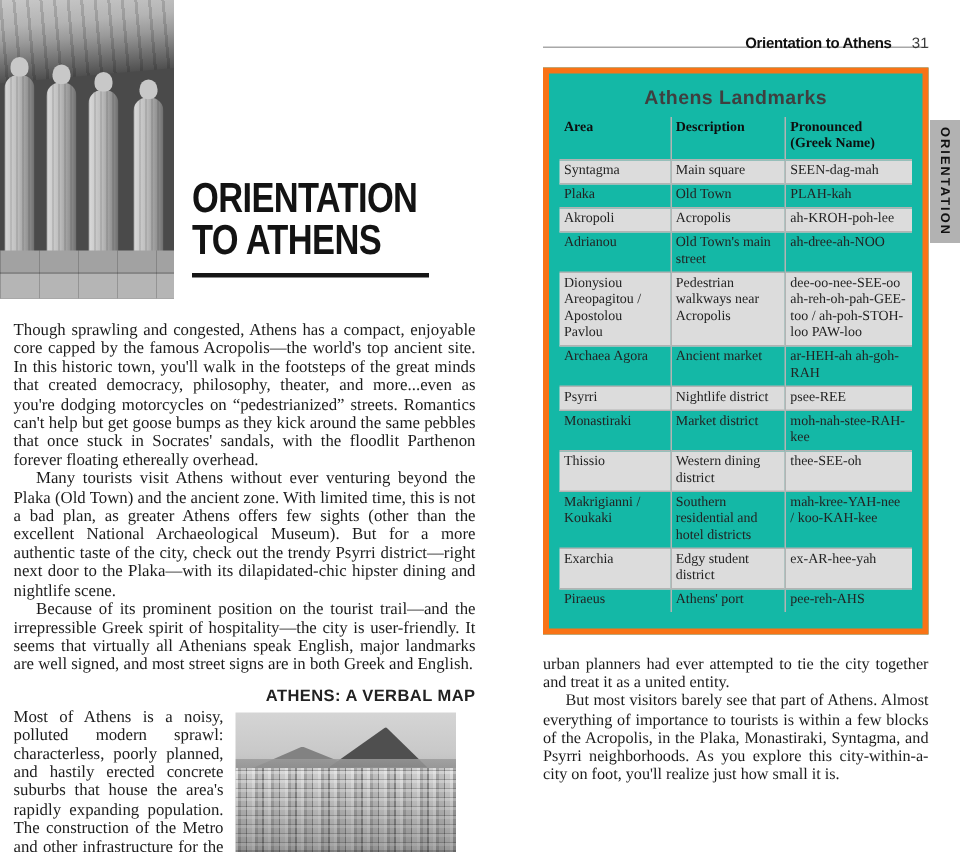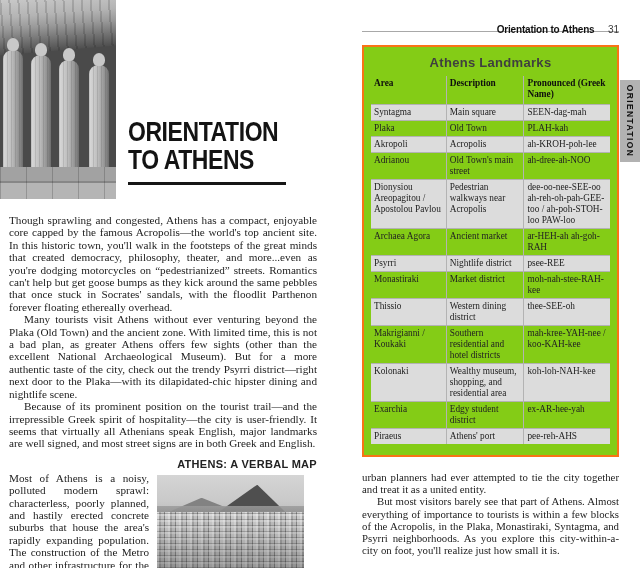--- a/index.html
+++ b/index.html
@@ -97,21 +97,21 @@
     font-family:"Liberation Sans", sans-serif;
   }
   .page-header .running-head {
     font-weight:bold; font-size:10px; letter-spacing:-0.2px; color:#111;
   }
   .page-header .page-number {
     font-weight:normal; font-size:10px; color:#3a3a3a; margin-left:9px;
   }
 
   .landmarks-box {
-    margin-top:13px; border:2px solid #f97316; background:#84cc16;
+    margin-top:13px; border:4px solid #f97316; background:#14b8a6;
     padding:6px 7px 11px 7px;
   }
   .landmarks-title {
     text-align:center; font-family:"Liberation Sans", sans-serif;
     font-weight:bold; font-size:13px; color:#3f3f3f; letter-spacing:0.3px;
     margin:2px 0 6px 0;
   }
   table.landmarks {
     width:100%; border-collapse:collapse; table-layout:fixed;
     font-family:Liberation Serif, serif; font-size:9.3px; line-height:11px;
@@ -262,25 +262,20 @@
     <td>Western dining district</td>
     <td>thee-SEE-oh</td>
   </tr>
 
   <tr>
     <td>Makrigianni / Koukaki</td>
     <td>Southern residential and hotel districts</td>
     <td>mah-kree-YAH-nee / koo-KAH-kee</td>
   </tr>
 
-  <tr>
-    <td>Kolonaki</td>
-    <td>Wealthy museum, shopping, and residential area</td>
-    <td>koh-loh-NAH-kee</td>
-  </tr>
 
   <tr>
     <td>Exarchia</td>
     <td>Edgy student district</td>
     <td>ex-AR-hee-yah</td>
   </tr>
 
   <tr>
     <td>Piraeus</td>
     <td>Athens' port</td>

